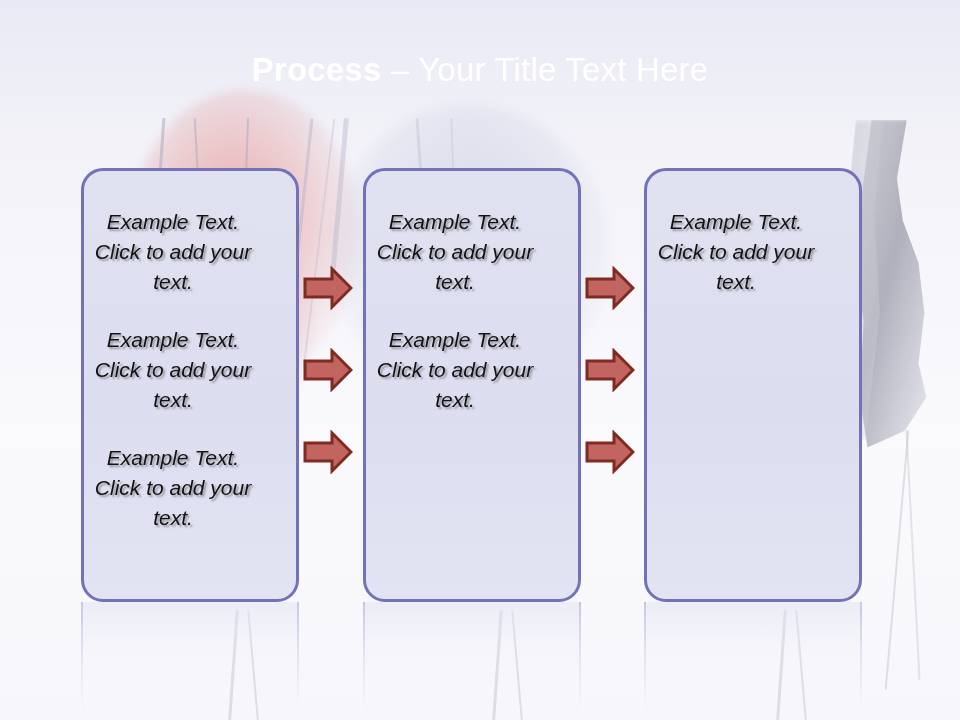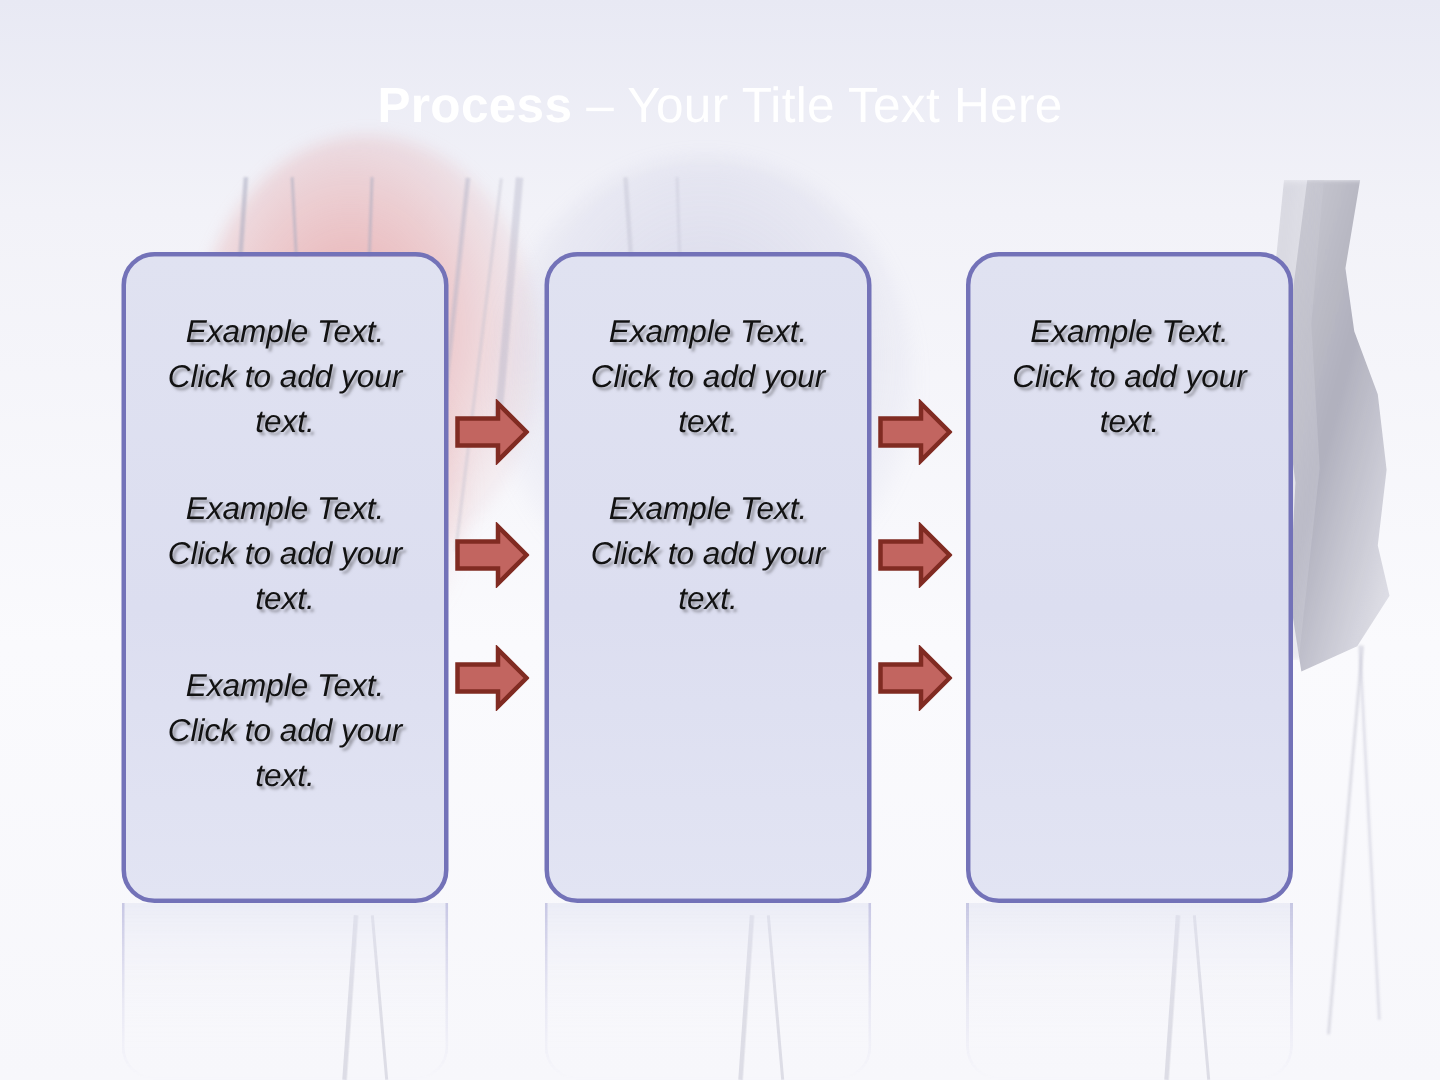--- a/index.html
+++ b/index.html
@@ -175,21 +175,20 @@
   .process-box {
     position: absolute;
     top: 168px;
     height: 434px;
     background: linear-gradient(to bottom, #e0e2f1 0%, #dcdef0 55%, #e2e4f3 100%);
     border: 3px solid #7372b8;
     border-radius: 22px;
     box-sizing: border-box;
     display: flex;
     flex-direction: column;
-    align-items: center;
     padding-top: 36px;
   }
   .process-box.b1 { left: 81px;  width: 218px; }
   .process-box.b2 { left: 363px; width: 218px; }
   .process-box.b3 { left: 644px; width: 218px; }
 
   .box-para {
     width: 178px;
     text-align: center;
     font-style: italic;

